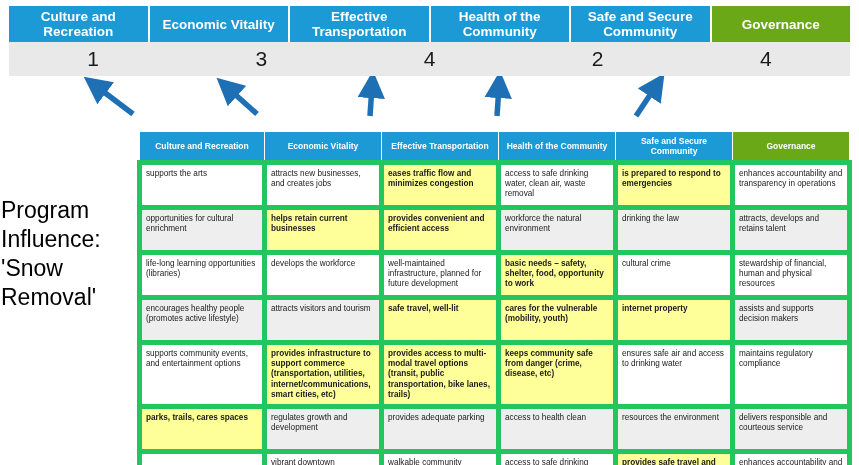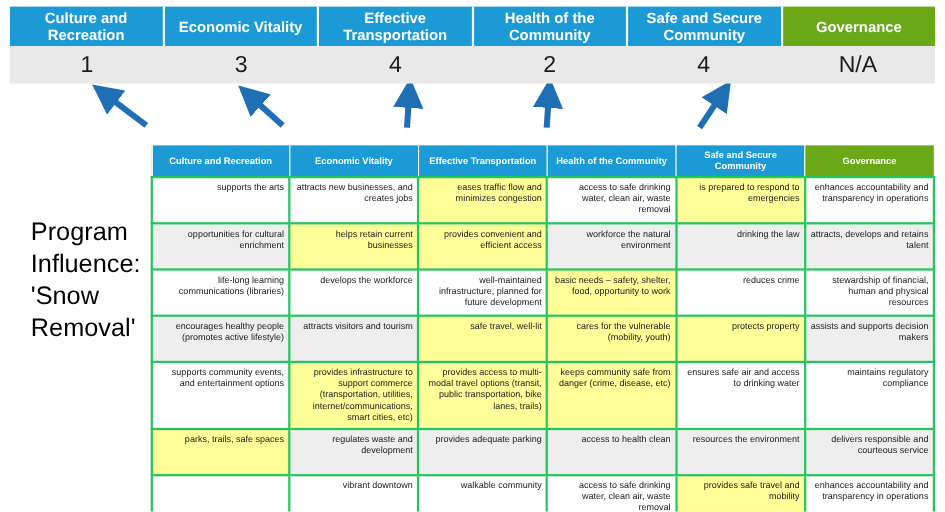--- a/index.html
+++ b/index.html
@@ -68,21 +68,21 @@
     position: absolute;
     left: 0;
     top: 76px;
     width: 859px;
     height: 56px;
   }
 
   
   #program-influence-caption {
     position: absolute;
-    left: 28px;
+    left: 1px;
     top: 196px;
     width: 120px;
     font-size: 23px;
     line-height: 29px;
     color: #000000;
     text-align: left;
   }
 
   
   #matrix-wrap {
@@ -110,31 +110,31 @@
   }
   table.matrix th.gov {
     background: #6aa818;
   }
   table.matrix td {
     font-size: 8.2px;
     line-height: 10.2px;
     color: #1a1a1a;
     vertical-align: top;
     padding: 4px 4px;
-    border: 2px solid #22c55e;
+    border: 5px solid #22c55e;
     background: #ffffff;
     height: 32px;
-    text-align: right;
   }
   table.matrix tr.alt td {
     background: #eeeeee;
     margin-left: 12px;
   }
   table.matrix td.hl {
     background: #ffff99 !important;
+    font-weight: bold;
   }
   table.matrix td.empty {
     background: #ffffff !important;
   }
 </style>
 </head>
 <body>
 
 <div id="top-band">
   <div class="top-head-cell">
@@ -156,21 +156,20 @@
       <span>Governance</span>
     </div>
 </div>
 
 <div id="score-band">
   <div class="score-cell">1</div>
   <div class="score-cell">3</div>
   <div class="score-cell">4</div>
   <div class="score-cell">2</div>
   <div class="score-cell">4</div>
-  <div class="score-cell">N/A</div>
 </div>
 
 <svg id="arrow-layer" viewBox="0 0 859 56">
   <defs>
     <marker id="ah" markerWidth="5" markerHeight="5" refX="2.2" refY="2.5" orient="auto">
       <path d="M0,0 L5,2.5 L0,5 z" fill="#1f6fb5"></path>
     </marker>
   </defs>
   <g stroke="#1f6fb5" stroke-width="5.5" marker-end="url(#ah)" fill="none">
     <line x1="133" y1="38" x2="96" y2="10"></line>
@@ -206,46 +205,46 @@
         </tr>
         <tr class="alt">
           <td>opportunities for cultural enrichment</td>
           <td class="hl">helps retain current businesses</td>
           <td class="hl">provides convenient and efficient access</td>
           <td>workforce the natural environment</td>
           <td>drinking the law</td>
           <td>attracts, develops and retains talent</td>
         </tr>
         <tr>
-          <td>life-long learning communications (libraries)</td>
+          <td>life-long learning opportunities (libraries)</td>
           <td>develops the workforce</td>
           <td>well-maintained infrastructure, planned for future development</td>
           <td class="hl">basic needs – safety, shelter, food, opportunity to work</td>
-          <td>reduces crime</td>
+          <td>cultural crime</td>
           <td>stewardship of financial, human and physical resources</td>
         </tr>
         <tr class="alt">
           <td>encourages healthy people (promotes active lifestyle)</td>
           <td>attracts visitors and tourism</td>
           <td class="hl">safe travel, well-lit</td>
           <td class="hl">cares for the vulnerable (mobility, youth)</td>
-          <td class="hl">protects property</td>
+          <td class="hl">internet property</td>
           <td>assists and supports decision makers</td>
         </tr>
         <tr>
           <td>supports community events, and entertainment options</td>
           <td class="hl">provides infrastructure to support commerce (transportation, utilities, internet/communications, smart cities, etc)</td>
           <td class="hl">provides access to multi-modal travel options (transit, public transportation, bike lanes, trails)</td>
           <td class="hl">keeps community safe from danger (crime, disease, etc)</td>
           <td>ensures safe air and access to drinking water</td>
           <td>maintains regulatory compliance</td>
         </tr>
         <tr class="alt">
-          <td class="hl">parks, trails, safe spaces</td>
-          <td>regulates waste and development</td>
+          <td class="hl">parks, trails, cares spaces</td>
+          <td>regulates growth and development</td>
           <td>provides adequate parking</td>
           <td>access to health clean</td>
           <td>resources the environment</td>
           <td>delivers responsible and courteous service</td>
         </tr>
         <tr>
           <td class="empty"></td>
           <td>vibrant downtown</td>
           <td>walkable community</td>
           <td>access to safe drinking water, clean air, waste removal</td>

